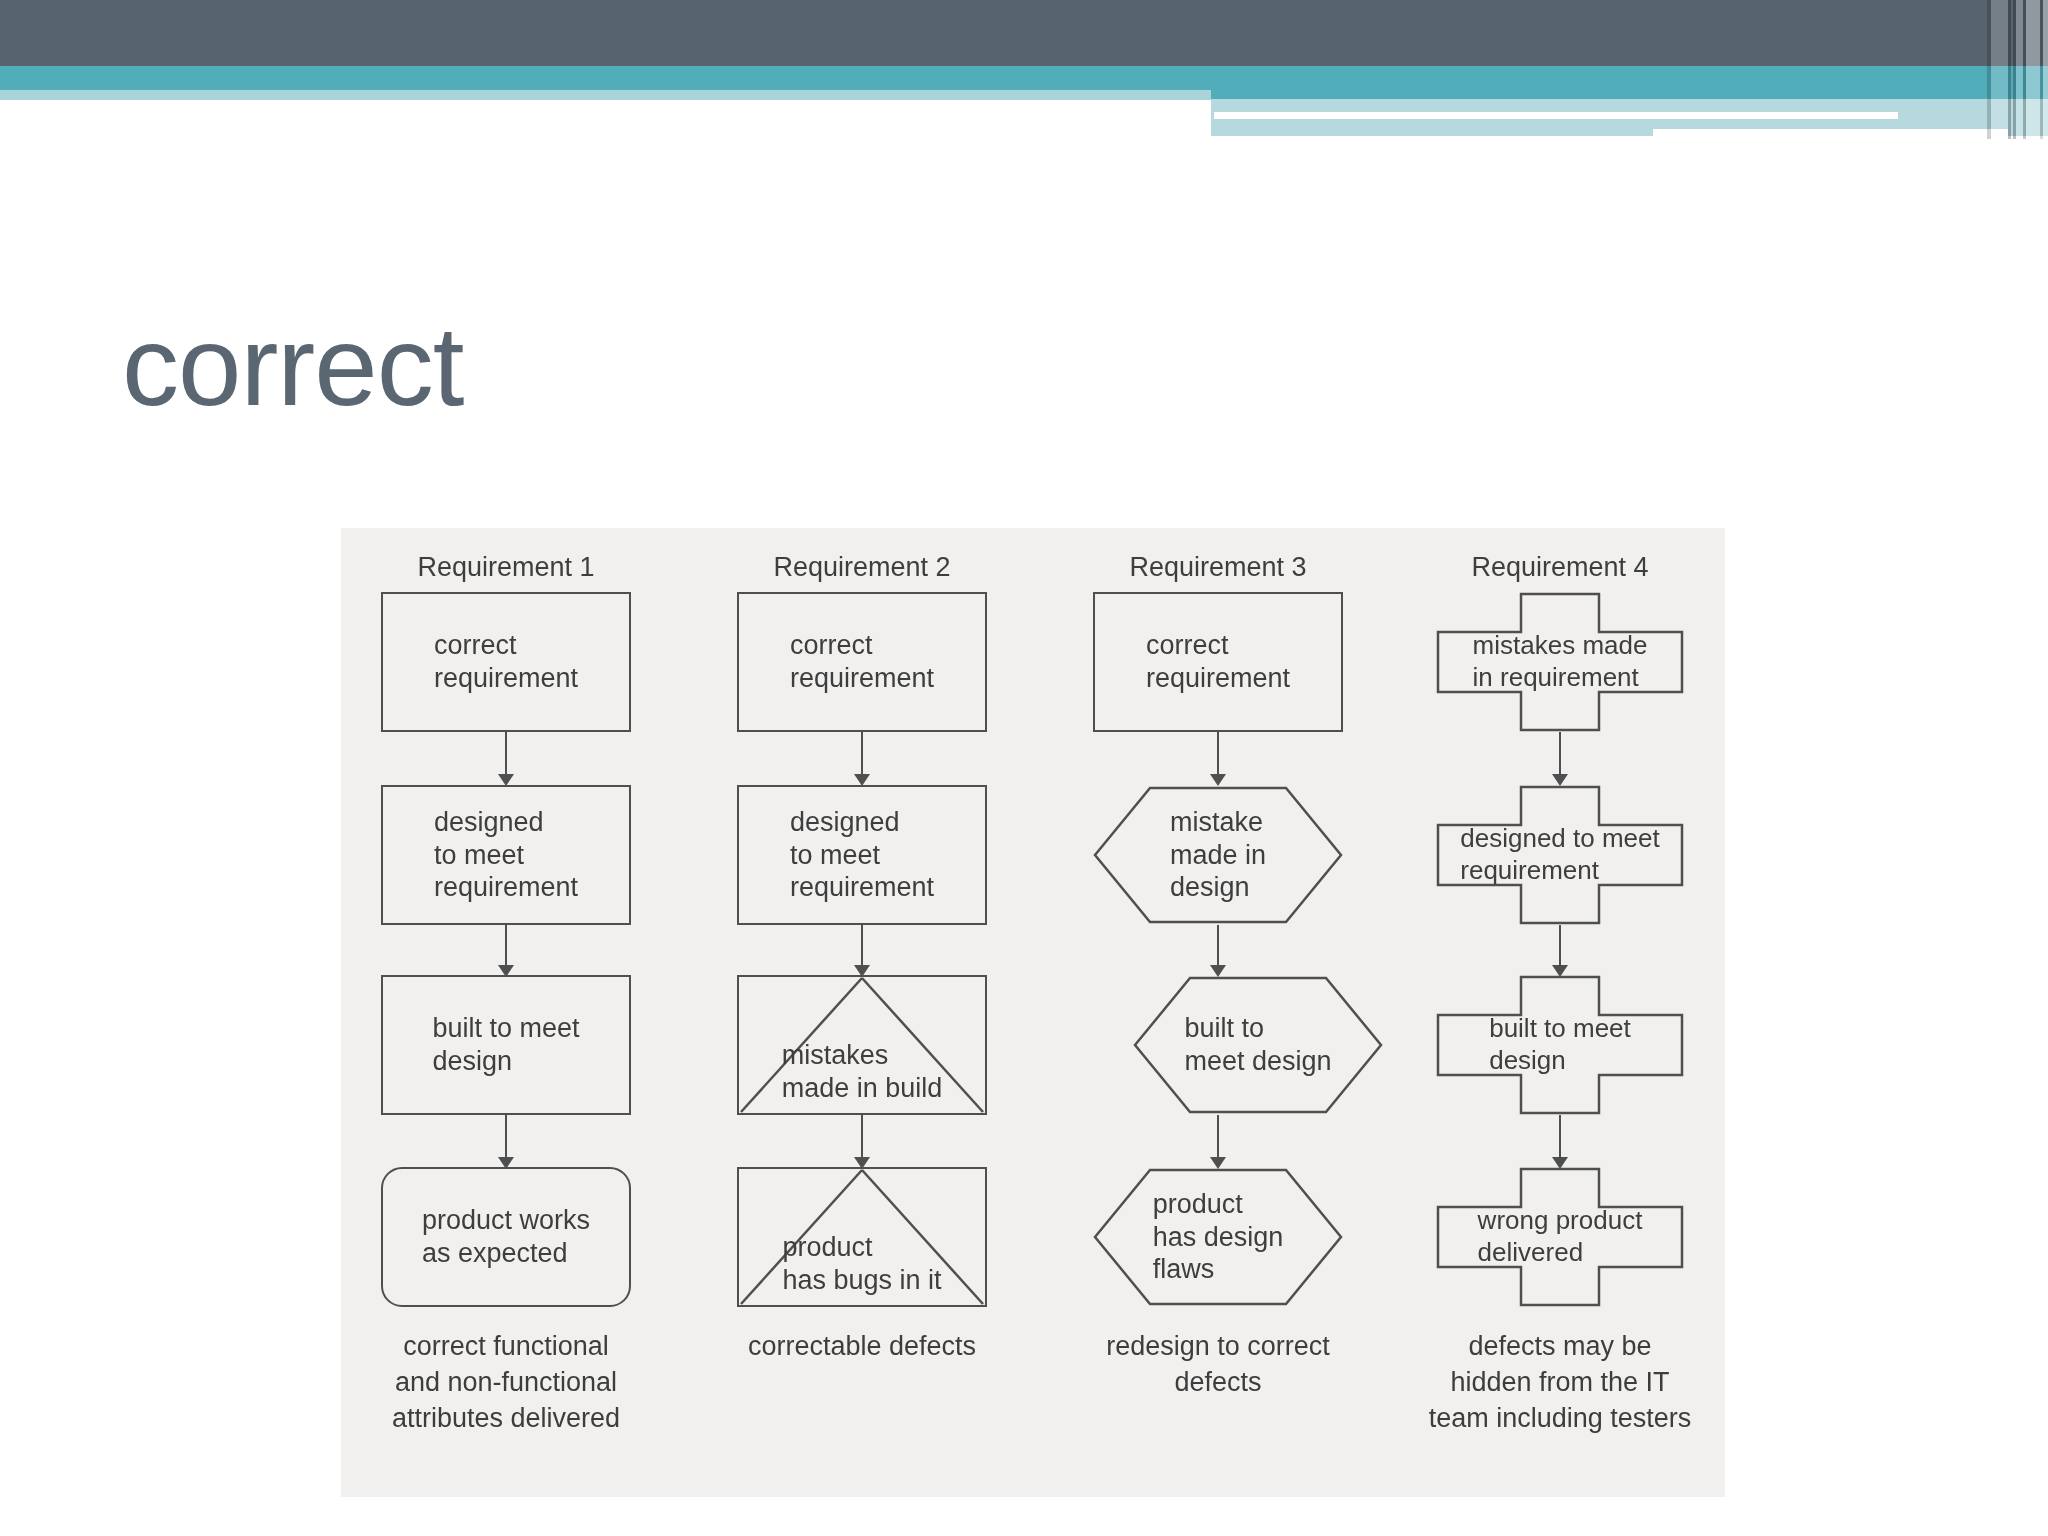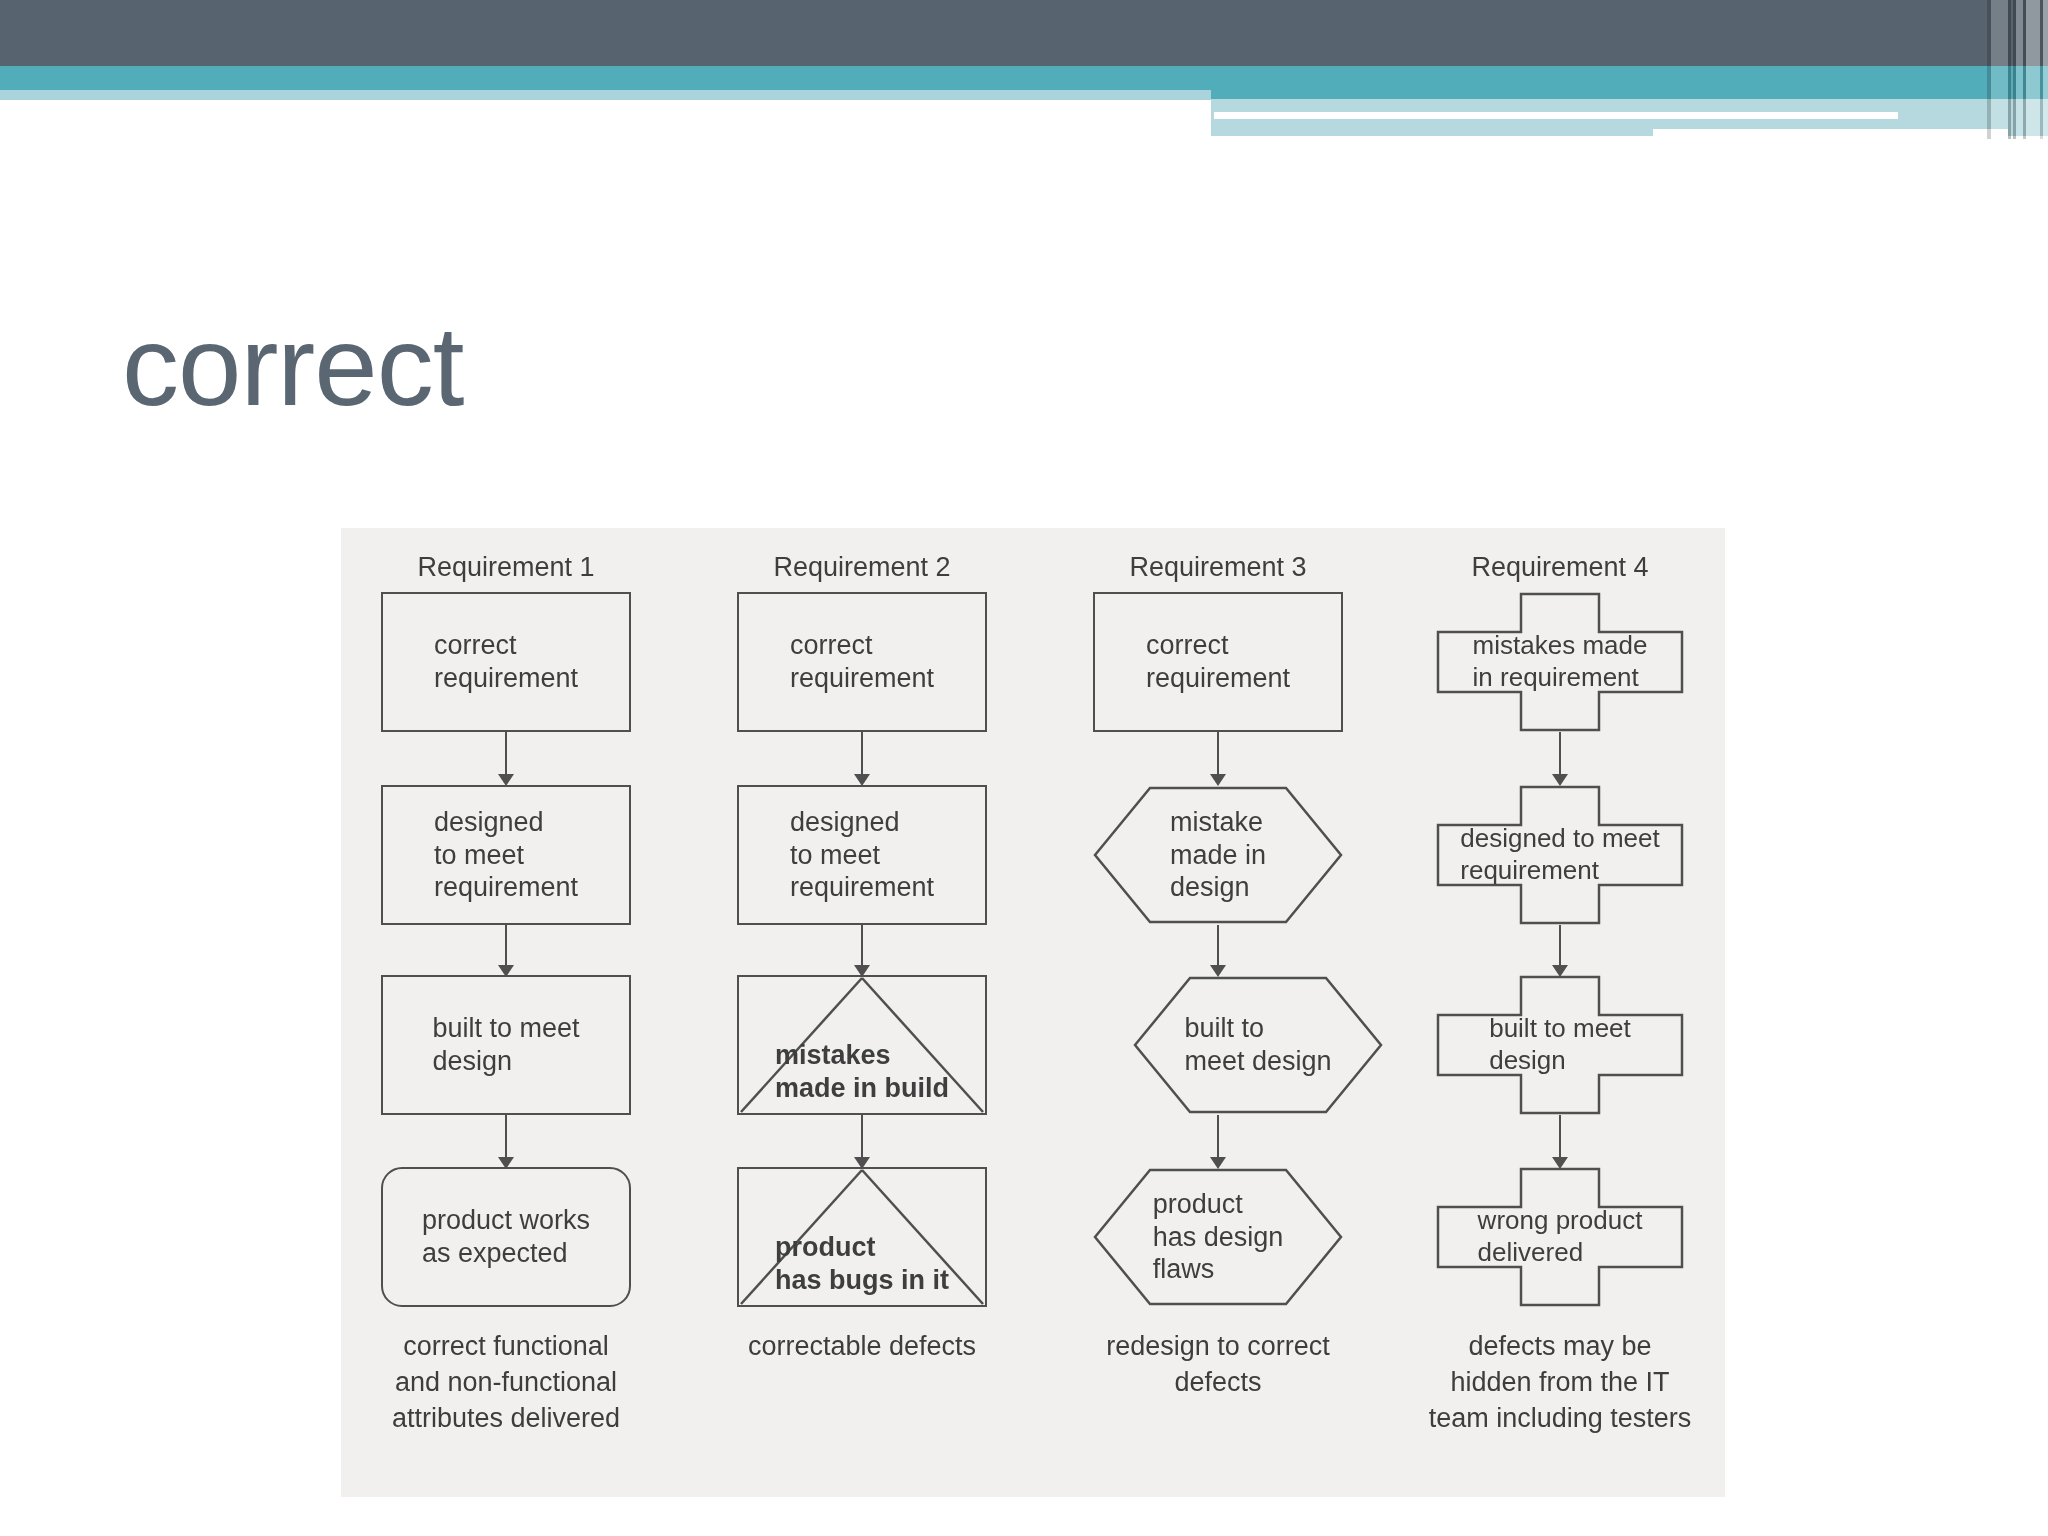--- a/index.html
+++ b/index.html
@@ -35,21 +35,21 @@
   }
   .node{
     position:absolute;width:250px;height:140px;
     display:flex;align-items:center;justify-content:center;
     text-align:left;font-size:27px;line-height:1.22;
     color:var(--text_color,#3e3e3e);
   }
   .node .node-label{white-space:pre-line;position:relative;z-index:2;}
   .node.rect{border:2px solid var(--line_color,#4f4f4f);width:246px;height:136px;}
   .node.tri{border:2px solid var(--line_color,#4f4f4f);width:246px;height:136px;align-items:flex-end;}
-  .node.tri .node-label{padding-bottom:8px;font-weight:bold;}
+  .node.tri .node-label{padding-bottom:8px;}
   .node .shape-svg{position:absolute;left:0;top:0;width:100%;height:100%;z-index:1;color:var(--line_color,#4f4f4f);}
   .node.cross{font-size:26px;}
   .arrow{position:absolute;width:2px;background:var(--line_color,#4f4f4f);}
   .arrow::after{
     content:"";position:absolute;left:-7px;bottom:-2px;
     border-left:8px solid transparent;border-right:8px solid transparent;
     border-top:12px solid var(--line_color,#4f4f4f);
   }
   .col-caption{
     position:absolute;width:320px;top:800px;text-align:center;

